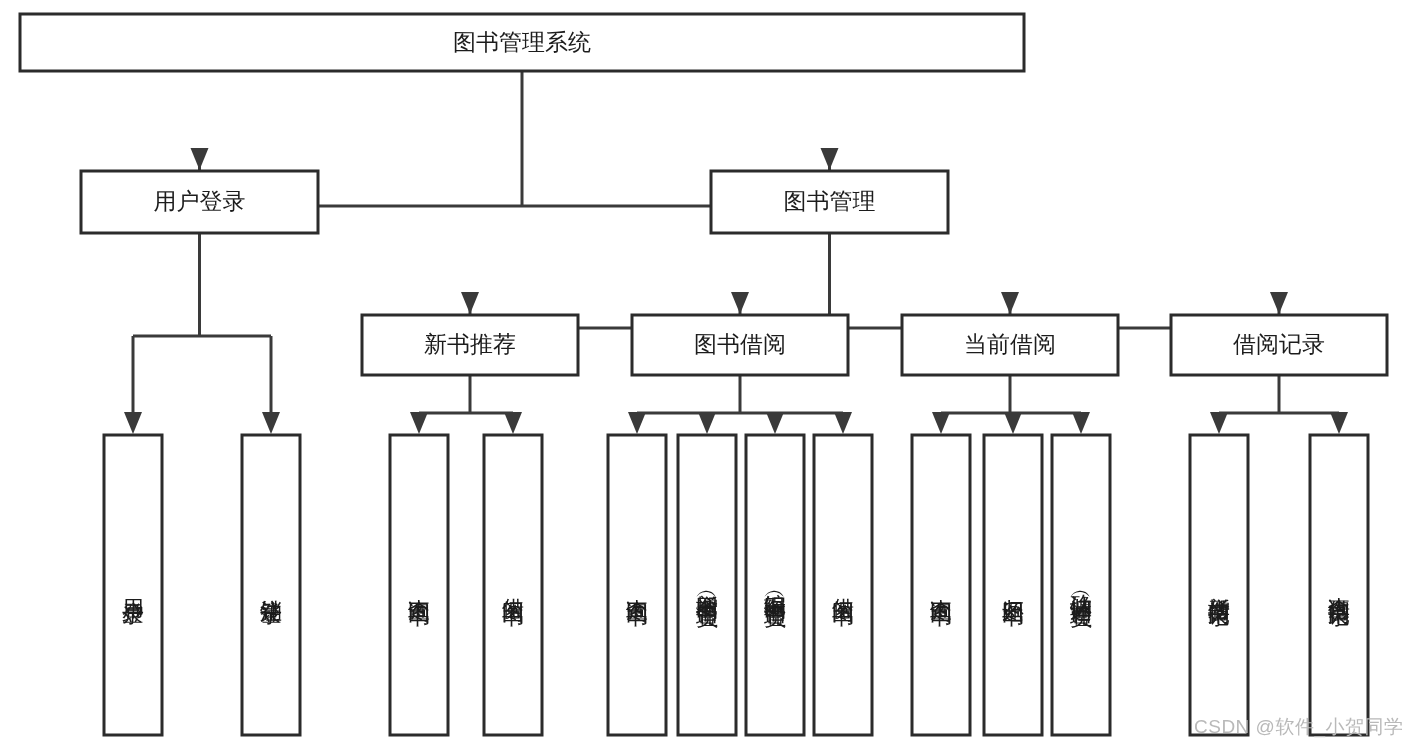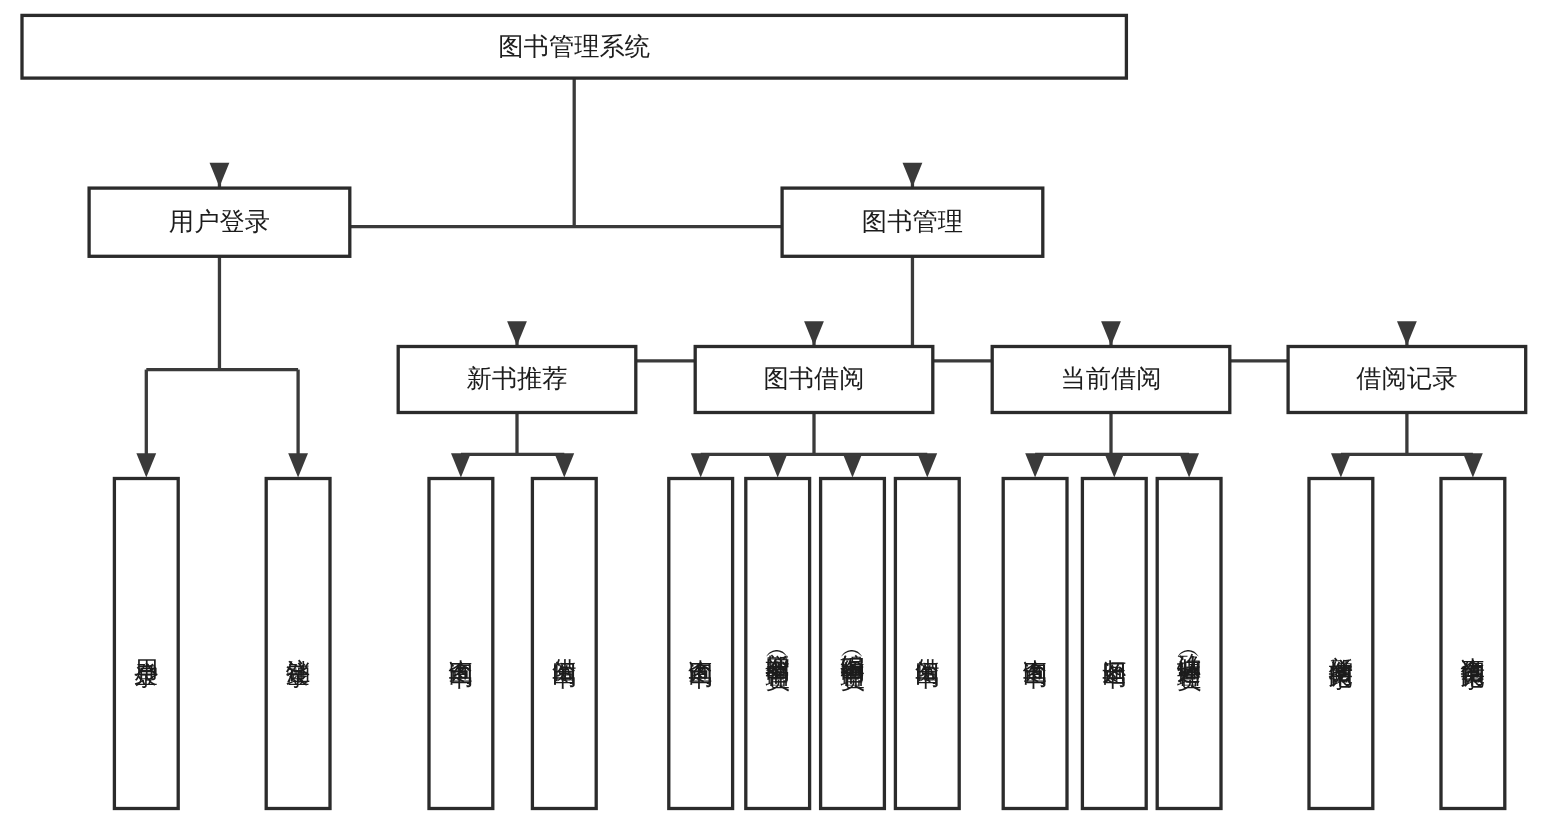--- a/index.html
+++ b/index.html
@@ -215,14 +215,15 @@
       <div class="leaf-label" style="left: 678px; top: 435px; width: 58px; height: 300px;">新增图书（管理员）</div>
       <div class="leaf-label" style="left: 746px; top: 435px; width: 58px; height: 300px;">编辑图书（管理员）</div>
       <div class="leaf-label" style="left: 814px; top: 435px; width: 58px; height: 300px;">借阅图书</div>
       <div class="leaf-label" style="left: 912px; top: 435px; width: 58px; height: 300px;">查询图书</div>
       <div class="leaf-label" style="left: 984px; top: 435px; width: 58px; height: 300px;">归还图书</div>
       <div class="leaf-label" style="left: 1052px; top: 435px; width: 58px; height: 300px;">确认归还（管理员）</div>
       <div class="leaf-label" style="left: 1190px; top: 435px; width: 58px; height: 300px;">新增借阅记录</div>
       <div class="leaf-label" style="left: 1310px; top: 435px; width: 58px; height: 300px;">查询借阅记录</div>
     </div>
 
+  <div class="watermark" style="left: 1194px; top: 714px; color: rgb(185, 185, 185);">CSDN @软件_小贺同学</div>
 
 </div>
 
 </body></html>

